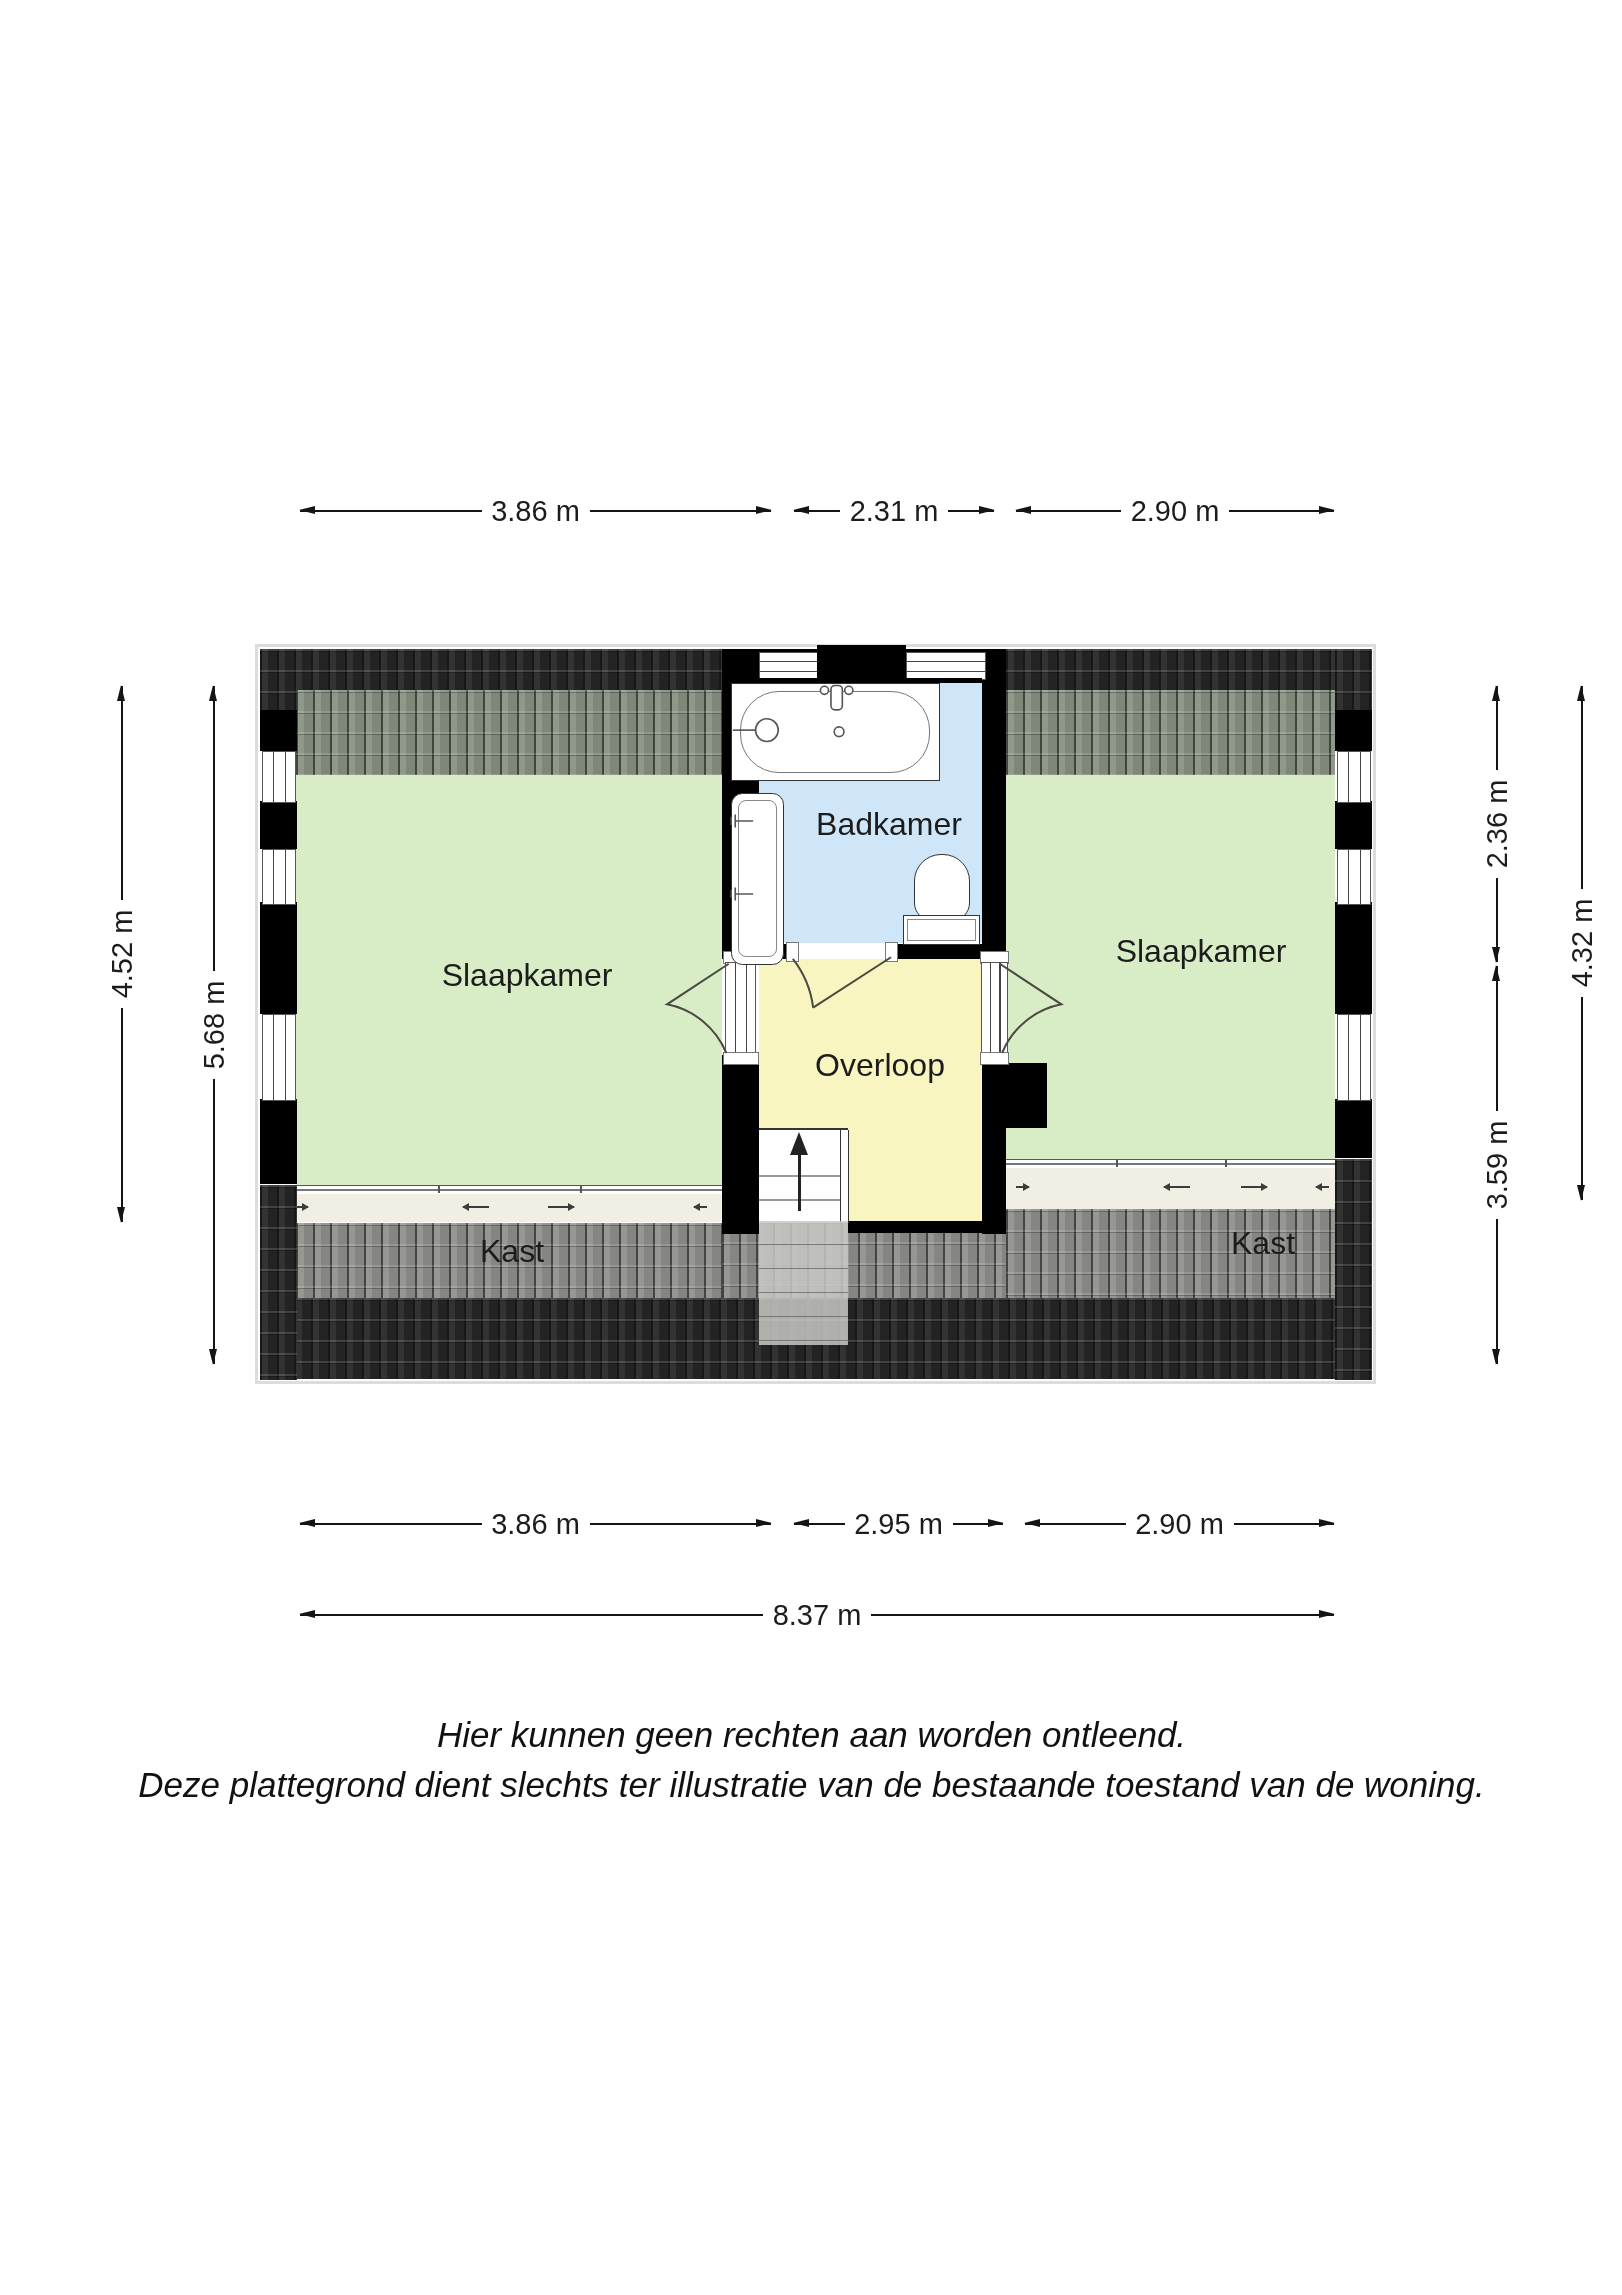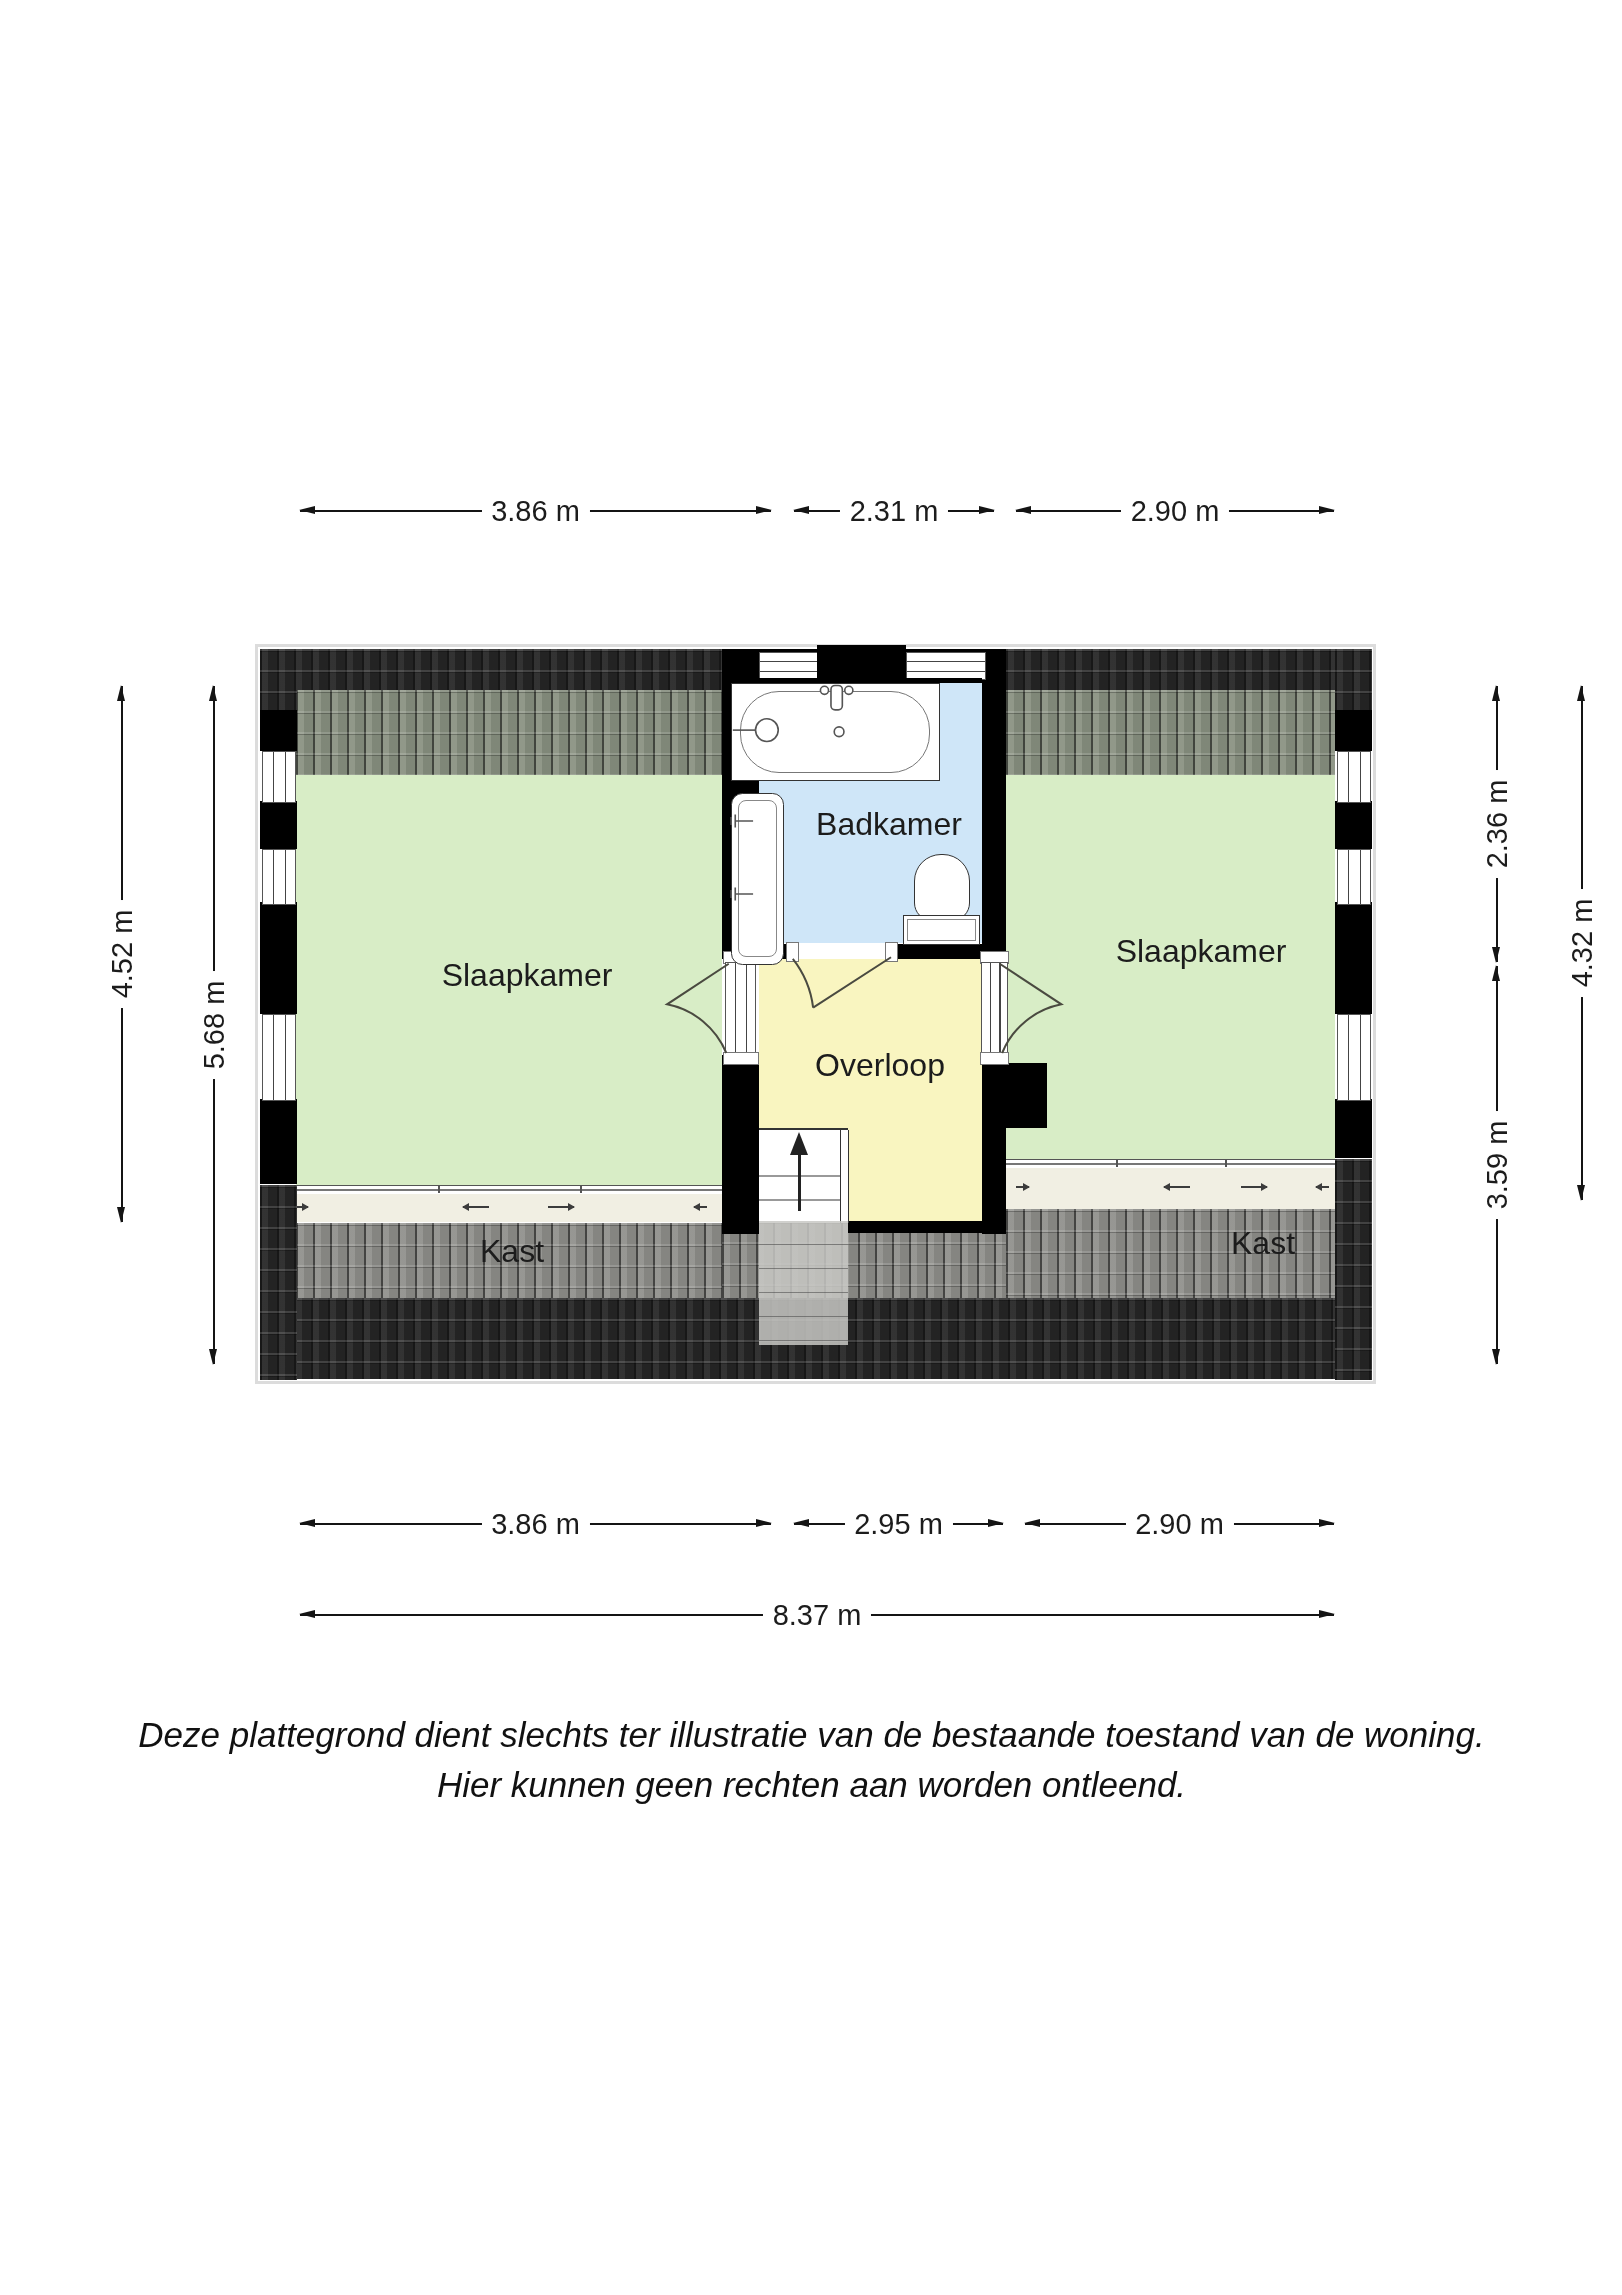--- a/index.html
+++ b/index.html
@@ -250,18 +250,18 @@
     <span class="lb">3.59 m</span>
   </div>
   <div class="abs dimv" style="left:1582px;top:686px;height:514px;">
     <span class="ln"></span>
       <span class="ah-t"></span>
       <span class="ah-b"></span>
     <span class="lb">4.32 m</span>
   </div>
 
   <div class="abs disclaimer">
+    <div>Hier kunnen geen rechten aan worden ontleend.</div>
     <div>Deze plattegrond dient slechts ter illustratie van de bestaande toestand van de woning.</div>
-    <div>Hier kunnen geen rechten aan worden ontleend.</div>
   </div>
 
 </div>
 
 
 </body></html>

